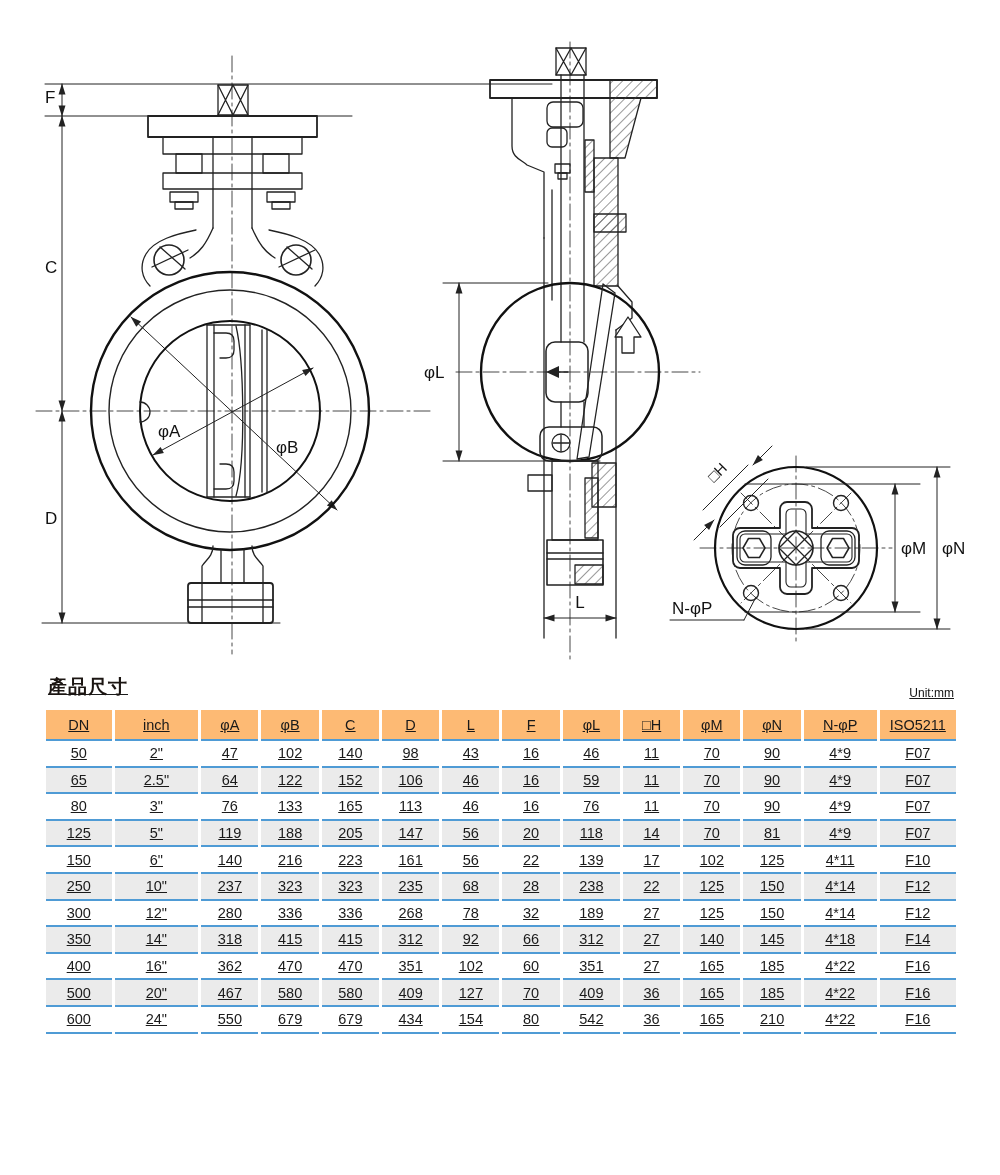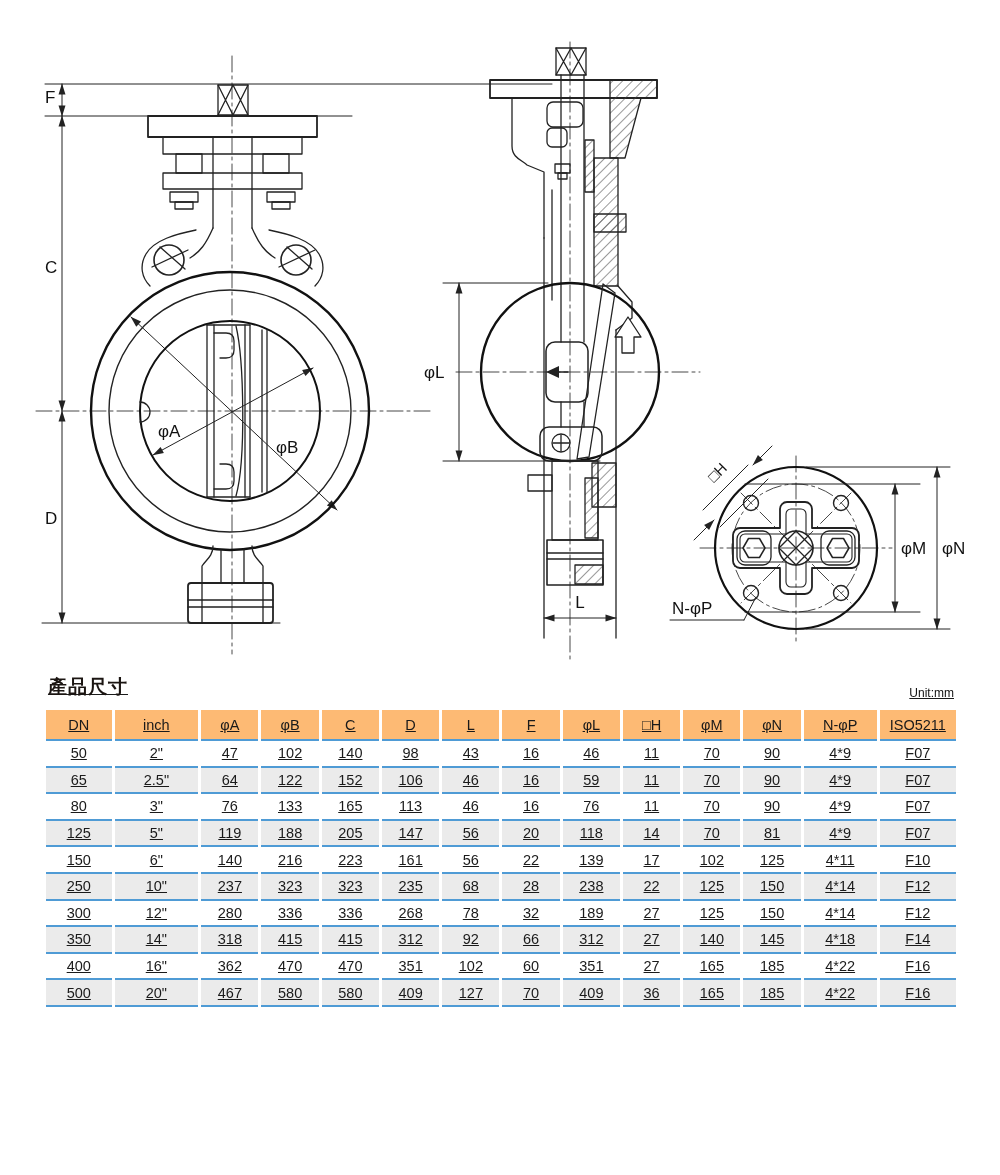--- a/index.html
+++ b/index.html
@@ -422,15 +422,31 @@
           <td>409</td>
           <td>127</td>
           <td>70</td>
           <td>409</td>
           <td>36</td>
           <td>165</td>
           <td>185</td>
           <td>4*22</td>
           <td>F16</td>
         </tr>
+        <tr>
+          <td>600</td>
+          <td>24"</td>
+          <td>550</td>
+          <td>679</td>
+          <td>679</td>
+          <td>434</td>
+          <td>154</td>
+          <td>80</td>
+          <td>542</td>
+          <td>36</td>
+          <td>165</td>
+          <td>210</td>
+          <td>4*22</td>
+          <td>F16</td>
+        </tr>
       </tbody>
   </table>
 </div>
 
 </body></html>

